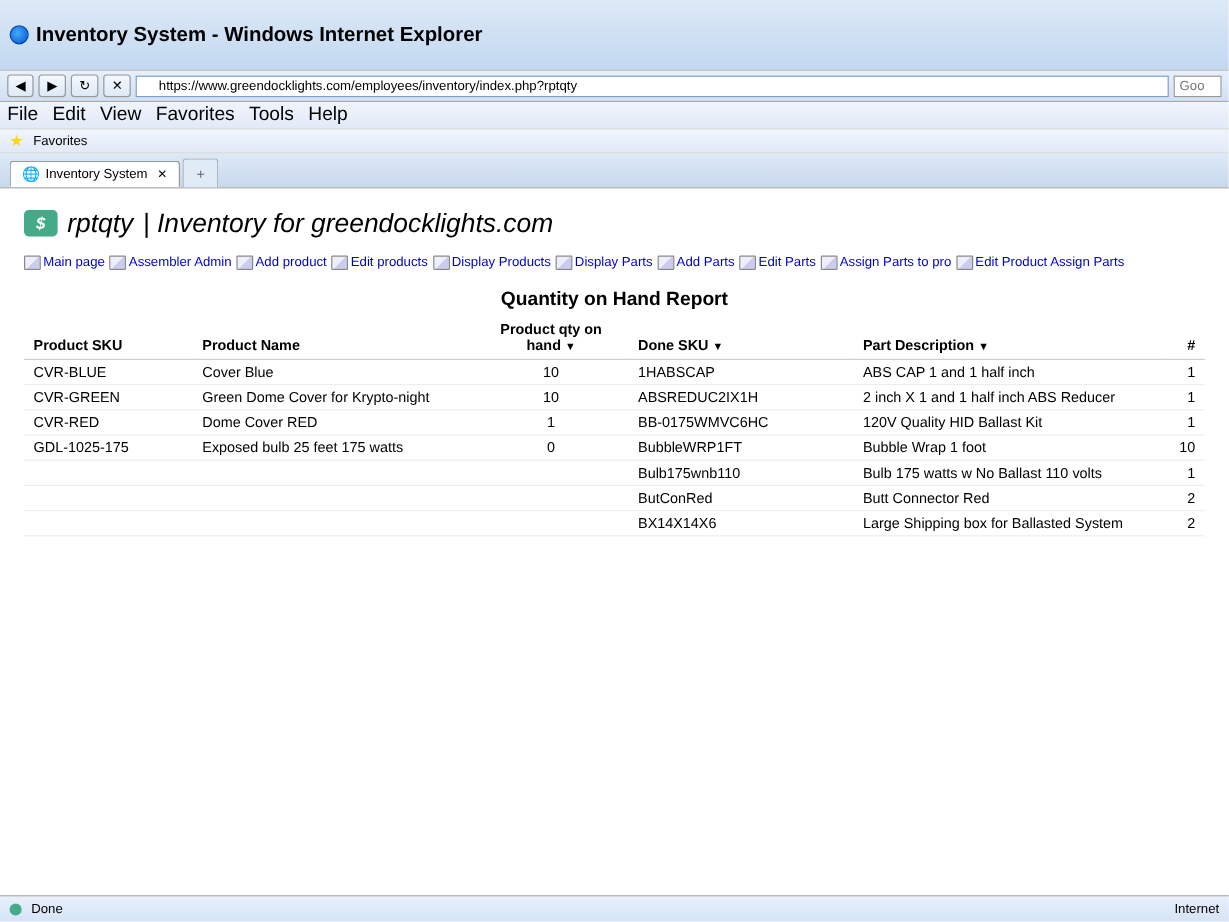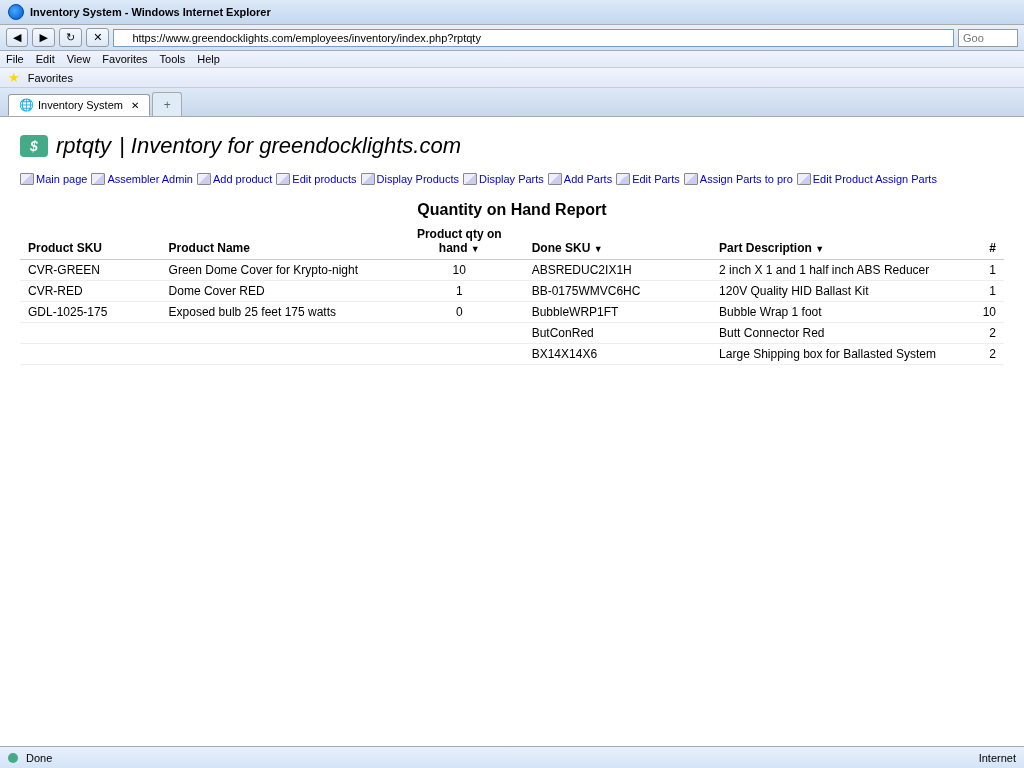--- a/index.html
+++ b/index.html
@@ -2,26 +2,26 @@
 <html><head>
   <meta charset="utf-8">
   <title>Inventory System - Windows Internet Explorer</title>
   <style>
     * { margin: 0; padding: 0; box-sizing: border-box; }
     body { font-family: Arial, sans-serif; font-size: 12px; background: #fff; color: #000; }
 
     
     .title-bar {
       background: linear-gradient(to bottom, #dde9f7, #c2d8f0);
-      padding: 4px 8px;
+      padding: 19px 8px;
       display: flex;
       align-items: center;
       gap: 6px;
       border-bottom: 1px solid #aaa;
-      font-size: 11px;
+      font-size: 17px;
       font-weight: bold;
     }
     .title-bar .ie-icon {
       width: 16px; height: 16px;
       background: radial-gradient(circle at 40% 40%, #4af, #0055cc);
       border-radius: 50%;
       display: inline-block;
       border: 1px solid #0044aa;
     }
     .nav-bar {
@@ -53,21 +53,21 @@
       padding: 2px 18px;
       font-size: 11px;
       background: #fff;
     }
     .menu-bar {
       background: linear-gradient(to bottom, #f0f4fc, #e2eaf8);
       padding: 2px 6px;
       display: flex;
       gap: 12px;
       border-bottom: 1px solid #ccc;
-      font-size: 11px;
+      font-size: 16px;
     }
     .menu-bar span { cursor: pointer; }
     .favorites-bar {
       background: linear-gradient(to bottom, #f0f4fc, #e2eaf8);
       padding: 2px 8px;
       display: flex;
       align-items: center;
       gap: 8px;
       border-bottom: 1px solid #ccc;
       font-size: 11px;
@@ -200,21 +200,21 @@
 </div>
 
 <div class="nav-bar">
   <button class="nav-btn">◀</button>
   <button class="nav-btn">▶</button>
   <button class="nav-btn">↻</button>
   <button class="nav-btn">✕</button>
   <div class="address-bar">
     <input class="address-input" type="text" value="https://www.greendocklights.com/employees/inventory/index.php?rptqty" style="">
   </div>
-  <input type="text" style="width: 60px; font-size: 11px; border: 1px solid rgb(153, 153, 153); padding: 2px 4px;" placeholder="Goo">
+  <input type="text" style="width: 40px; font-size: 11px; border: 1px solid rgb(153, 153, 153); padding: 2px 4px;" placeholder="Goo">
 </div>
 
 <div class="menu-bar">
   <span>File</span>
   <span>Edit</span>
   <span>View</span>
   <span>Favorites</span>
   <span>Tools</span>
   <span>Help</span>
 </div>
@@ -292,20 +292,28 @@
         </th>
         <th class="col-partdesc">
           <span>Part Description</span>
           <span class="sort-icon">▼</span>
         </th>
         <th class="col-num">#</th>
       </tr>
     </thead>
     <tbody id="table-body">
 
+    <tr>
+          <td class="col-sku">CVR-BLUE</td>
+          <td class="col-name">Cover Blue</td>
+          <td class="col-qty" style="text-align: center;">10</td>
+          <td class="col-partsku">1HABSCAP</td>
+          <td class="col-partdesc">ABS CAP 1 and 1 half inch</td>
+          <td class="col-num">1</td>
+        </tr>
         <tr>
           <td class="col-sku">CVR-GREEN</td>
           <td class="col-name">Green Dome Cover for Krypto-night</td>
           <td class="col-qty" style="text-align: center;">10</td>
           <td class="col-partsku">ABSREDUC2IX1H</td>
           <td class="col-partdesc">2 inch X 1 and 1 half inch ABS Reducer</td>
           <td class="col-num">1</td>
         </tr>
         <tr>
           <td class="col-sku">CVR-RED</td>
@@ -320,20 +328,28 @@
           <td class="col-name">Exposed bulb 25 feet 175 watts</td>
           <td class="col-qty" style="text-align: center;">0</td>
           <td class="col-partsku">BubbleWRP1FT</td>
           <td class="col-partdesc">Bubble Wrap 1 foot</td>
           <td class="col-num">10</td>
         </tr>
         <tr>
           <td class="col-sku"></td>
           <td class="col-name"></td>
           <td class="col-qty" style="text-align: center;"></td>
+          <td class="col-partsku">Bulb175wnb110</td>
+          <td class="col-partdesc">Bulb 175 watts w No Ballast 110 volts</td>
+          <td class="col-num">1</td>
+        </tr>
+        <tr>
+          <td class="col-sku"></td>
+          <td class="col-name"></td>
+          <td class="col-qty" style="text-align: center;"></td>
           <td class="col-partsku">ButConRed</td>
           <td class="col-partdesc">Butt Connector Red</td>
           <td class="col-num">2</td>
         </tr>
         <tr>
           <td class="col-sku"></td>
           <td class="col-name"></td>
           <td class="col-qty" style="text-align: center;"></td>
           <td class="col-partsku">BX14X14X6</td>
           <td class="col-partdesc">Large Shipping box for Ballasted System</td>

